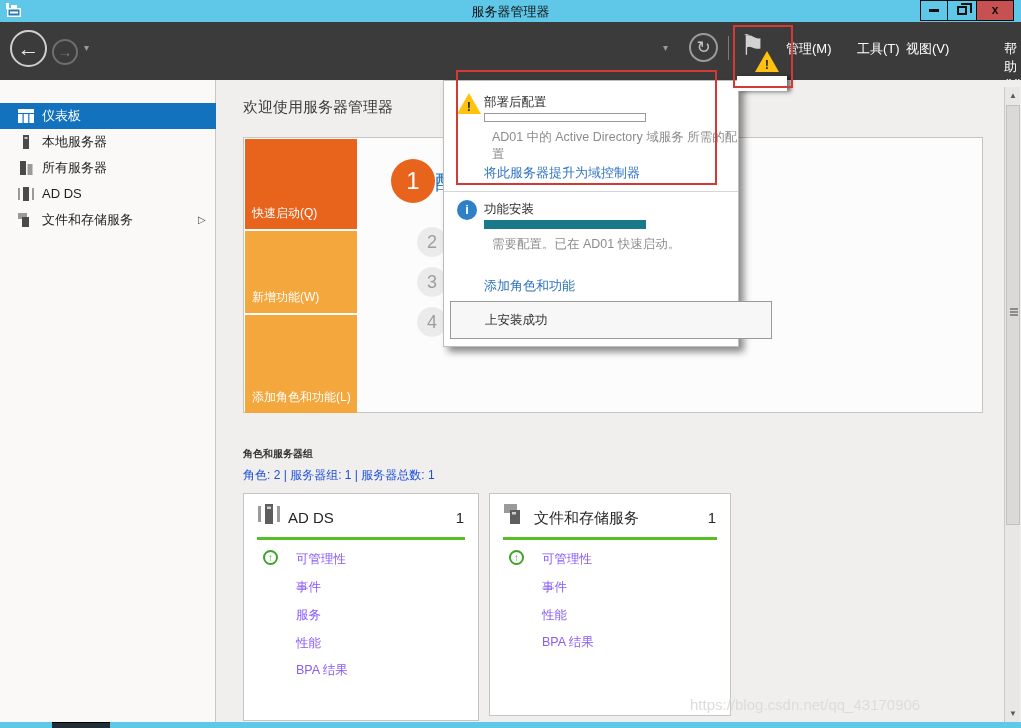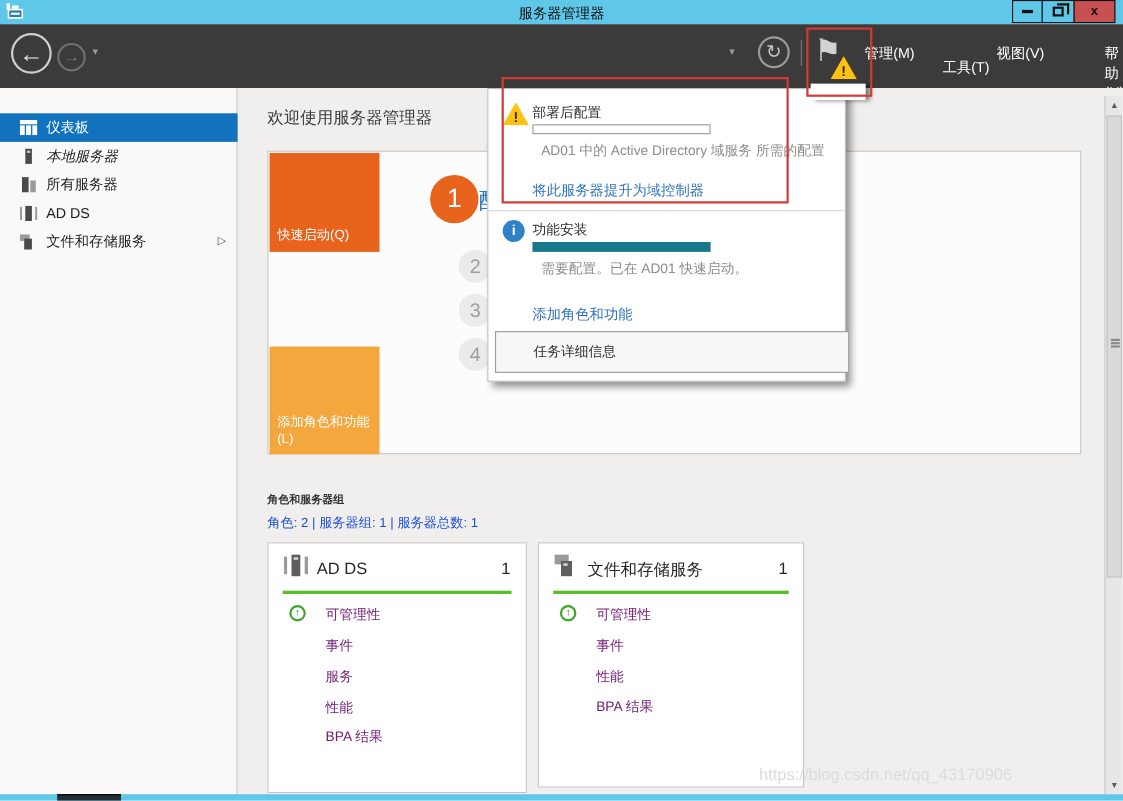--- a/index.html
+++ b/index.html
@@ -28,70 +28,70 @@
   #breadcrumb .sep { font-size:12px; color:#DADADA; margin:0 9px; vertical-align:2px; }
   #refresh-btn { left:689px; top:11px; width:29px; height:29px; border:2px solid #9B9B9B; border-radius:50%; color:#C4C4C4; font-size:17px; text-align:center; line-height:26px; }
   #nav-caret2 { left:663px; top:20px; color:#9A9A9A; font-size:10px; }
   #nav-sep { left:728px; top:14px; width:1px; height:24px; background:#7A7A7A; }
   #flag-btn { left:740px; top:7px; width:42px; height:46px; }
   #flag-glyph { left:0px; top:0px; font-size:28px; color:#D2D2D2; }
   .warn-tri { position:absolute; width:24px; height:21px; background:#FFC20E; clip-path:polygon(50% 0,100% 100%,0 100%); text-align:center; }
   .warn-tri::after { content:"!"; position:absolute; left:0; right:0; bottom:0px; font-size:13px; font-weight:bold; color:#2A2A2A; }
   #flag-warn { left:15px; top:22px; }
   .navmenu { top:18px; color:#FFF; font-size:13px; }
-  #menu-manage { left:786px; } #menu-tools { left:857px;margin-top:12px; } #menu-view { left:906px; } #menu-help { left:1004px; }
+  #menu-manage { left:786px; } #menu-tools { left:857px; } #menu-view { left:906px; } #menu-help { left:1004px; }
 
   
   #main-bg { left:0; top:80px; width:1021px; height:642px; background:#F0EFED; }
   #sidebar { left:0; top:80px; width:216px; height:642px; background:#FAF9F8; border-right:1px solid #C9C7C5; }
   .side-item { position:absolute; left:0; width:216px; height:26px; color:#1E1E1E; font-size:13px; line-height:26px; }
   .side-item .lbl { position:absolute; left:42px; }
   .side-item.sel { background:#1272BE; color:#FFF; }
   .side-icon { position:absolute; left:18px; top:6px; width:16px; height:14px; }
   .expand-arrow { position:absolute; left:198px; top:0; font-size:10px; color:#4A4A4A; }
 
   
   #welcome-heading { left:243px; top:98px; font-size:15px; color:#3C3C3C; }
   #welcome-panel { left:243px; top:137px; width:740px; height:276px; background:#FCFCFC; border:1px solid #C7C5C3; }
-  .tile { position:absolute; left:1px; width:100px; color:#FFF; font-size:12px; }
+  .tile { position:absolute; left:1px; width:112px; color:#FFF; font-size:12px; }
   .tile .tlabel { position:absolute; left:7px; bottom:7px; }
   #tile-quick { top:1px; height:90px; background:#E8641C; }
   #tile-new { top:93px; height:82px; background:#F3A73C; }
   #tile-learn { top:177px; height:98px; background:#F3A73C; }
   #step1-circle { left:147px; top:21px; width:44px; height:44px; border-radius:50%; background:#E8641C; color:#FFF; font-size:24px; text-align:center; line-height:44px; }
   #step1-link-frag { left:191px; top:31px; font-size:20px; color:#2E7BC4; }
   .step-circle { position:absolute; left:173px; width:30px; height:30px; border-radius:50%; background:#EBEBEB; color:#9E9E9E; font-size:18px; text-align:center; line-height:30px; }
   #step2 { top:89px; } #step3 { top:129px; } #step4 { top:169px; }
 
   
   #roles-heading { left:243px; top:447px; font-size:10px; font-weight:bold; color:#333; }
   #roles-summary { left:243px; top:467px; font-size:12px; color:#1d4ed8; }
   .card { position:absolute; top:493px; background:#FFFFFF; border:1px solid #C7C5C3; }
   #card-adds { left:243px; width:236px; height:228px; }
   #card-fss  { left:489px; width:242px; height:223px; }
   .card-head-title { position:absolute; top:15px; font-size:15px; color:#262626; }
   .card-count { position:absolute; top:15px; right:14px; font-size:15px; color:#262626; }
   .card-rule { position:absolute; top:43px; left:13px; right:13px; height:3px; background:#57BE27; }
   .card-icon { position:absolute; left:14px; top:10px; width:22px; height:20px; }
-  .card-row-label { position:absolute; left:52px; font-size:12.5px; color:#701a75; }
+  .card-row-label { position:absolute; left:52px; font-size:12.5px; color:#8b5cf6; }
   .mng-icon { position:absolute; left:19px; width:15px; height:15px; border:2px solid #3DA428; border-radius:50%; color:#3DA428; font-size:10px; font-weight:bold; text-align:center; line-height:11px; }
 
   
   #watermark { left:690px; top:696px; width:340px; font-size:15px; color:#DCDCDC; white-space:nowrap; }
 
   
   #scrollbar { left:1004px; top:87px; width:16px; height:635px; background:#E9E7E6; border-left:1px solid #C9C9C9; }
   .scroll-arrow { position:absolute; left:0; width:16px; height:17px; color:#5A5A5A; font-size:8px; text-align:center; line-height:17px; }
   #scroll-up { top:0; } #scroll-down { bottom:0; }
   #scroll-thumb { position:absolute; left:1px; top:18px; width:14px; height:420px; background:#DBD9D7; border:1px solid #C4C2C0; }
   #scroll-grip { position:absolute; left:3px; top:202px; width:8px; height:8px; border-top:2px solid #8A8A8A; border-bottom:2px solid #8A8A8A; }
   #scroll-grip::after { content:""; position:absolute; left:0; top:1px; width:8px; height:2px; background:#8A8A8A; }
 
   
-  #flyout { left:443px; top:80px; width:326px; height:267px; background:#FFFFFF; border:1px solid #BDBDBD; box-shadow:5px 5px 7px rgba(0,0,0,0.45); z-index:20; }
+  #flyout { left:443px; top:80px; width:296px; height:267px; background:#FFFFFF; border:1px solid #BDBDBD; box-shadow:5px 5px 7px rgba(0,0,0,0.45); z-index:20; }
   #flyout-tab { left:737px; top:76px; width:50px; height:15px; background:#FFFFFF; box-shadow:4px 1px 4px rgba(0,0,0,0.5); z-index:21; }
   .notif-title { position:absolute; left:40px; font-size:12.5px; color:#2E2E2E; }
   .notif-desc { position:absolute; left:48px; font-size:12.5px; color:#8C8C8C; }
   .notif-link { position:absolute; left:40px; font-size:13px; color:#2F73BE; }
   .progress { position:absolute; left:40px; width:162px; height:9px; }
   #prog1 { top:32px; border:1px solid #9A9A9A; background:#FFF; }
   #prog1 .fill { width:0%; height:100%; background:#19798A; }
   #prog2 { top:139px; background:#19798A; }
   #prog2 .fill { width:100%; height:100%; background:#19798A; }
   #notif-warn { left:13px; top:12px; }
@@ -150,21 +150,21 @@
 <div id="sidebar" class="abs">
   <div class="side-item sel" style="top:23px;">
     <svg class="side-icon" viewBox="0 0 16 14">
       <rect x="0" y="0" width="16" height="4" fill="#FFF"></rect>
         <rect x="0" y="5" width="4.5" height="9" fill="#FFF"></rect>
         <rect x="5.7" y="5" width="4.5" height="9" fill="#FFF"></rect>
         <rect x="11.4" y="5" width="4.6" height="9" fill="#FFF"></rect>
     </svg>
     <span class="lbl">仪表板</span>
   </div>
-  <div class="side-item" style="top:49px;font-style:italic;">
+  <div class="side-item" style="top:49px;">
     <svg class="side-icon" viewBox="0 0 16 14">
       <rect x="5" y="0" width="6" height="14" fill="#4A4A4A"></rect>
         <rect x="6.5" y="2" width="3" height="2" fill="#FFF" opacity="0.7"></rect>
     </svg>
     <span class="lbl">本地服务器</span>
   </div>
   <div class="side-item" style="top:75px;">
     <svg class="side-icon" viewBox="0 0 16 14">
       <rect x="2" y="0" width="6" height="14" fill="#4A4A4A"></rect>
         <rect x="9.5" y="3" width="5" height="11" fill="#9A9A9A"></rect>
@@ -187,20 +187,23 @@
     <span class="lbl">文件和存储服务</span>
     <span class="expand-arrow">▷</span>
   </div>
 </div>
 
 <div id="welcome-heading" class="abs">欢迎使用服务器管理器</div>
 
 <div id="welcome-panel" class="abs">
   <div id="tile-quick" class="tile">
     <span class="tlabel">快速启动(Q)</span>
+  </div>
+  <div id="tile-new" class="tile">
+    <span class="tlabel">新增功能(W)</span>
   </div>
   <div id="tile-learn" class="tile">
     <span class="tlabel">添加角色和功能(L)</span>
   </div>
   <div id="step1-circle" class="abs">1</div>
   <div id="step1-link-frag" class="abs">配</div>
   <div id="step2" class="step-circle">2</div>
   <div id="step3" class="step-circle">3</div>
   <div id="step4" class="step-circle">4</div>
 
@@ -263,21 +266,21 @@
   <span class="notif-desc" style="top:48px;">AD01 中的 Active Directory 域服务 所需的配置</span>
   <span class="notif-link" style="top:83px;">将此服务器提升为域控制器</span>
   <div id="notif-divider"></div>
   <span id="info-icon">i</span>
   <span class="notif-title" style="top:120px;">功能安装</span>
   <div id="prog2" class="progress">
       <div class="fill"></div>
     </div>
   <span class="notif-desc" style="top:155px;">需要配置。已在 AD01 快速启动。</span>
   <span class="notif-link" style="top:196px;">添加角色和功能</span>
-  <div id="task-btn">任务详细信息</div>
+  <div id="task-btn">上安装成功</div>
 </div>
 
 <div id="red-box-notif" class="red-box"></div>
 <div id="red-box-flag" class="red-box"></div>
 
 <div id="bottom-strip" class="abs">
   <div id="bottom-dark" class="abs"></div>
 </div>
 
 </body></html>

